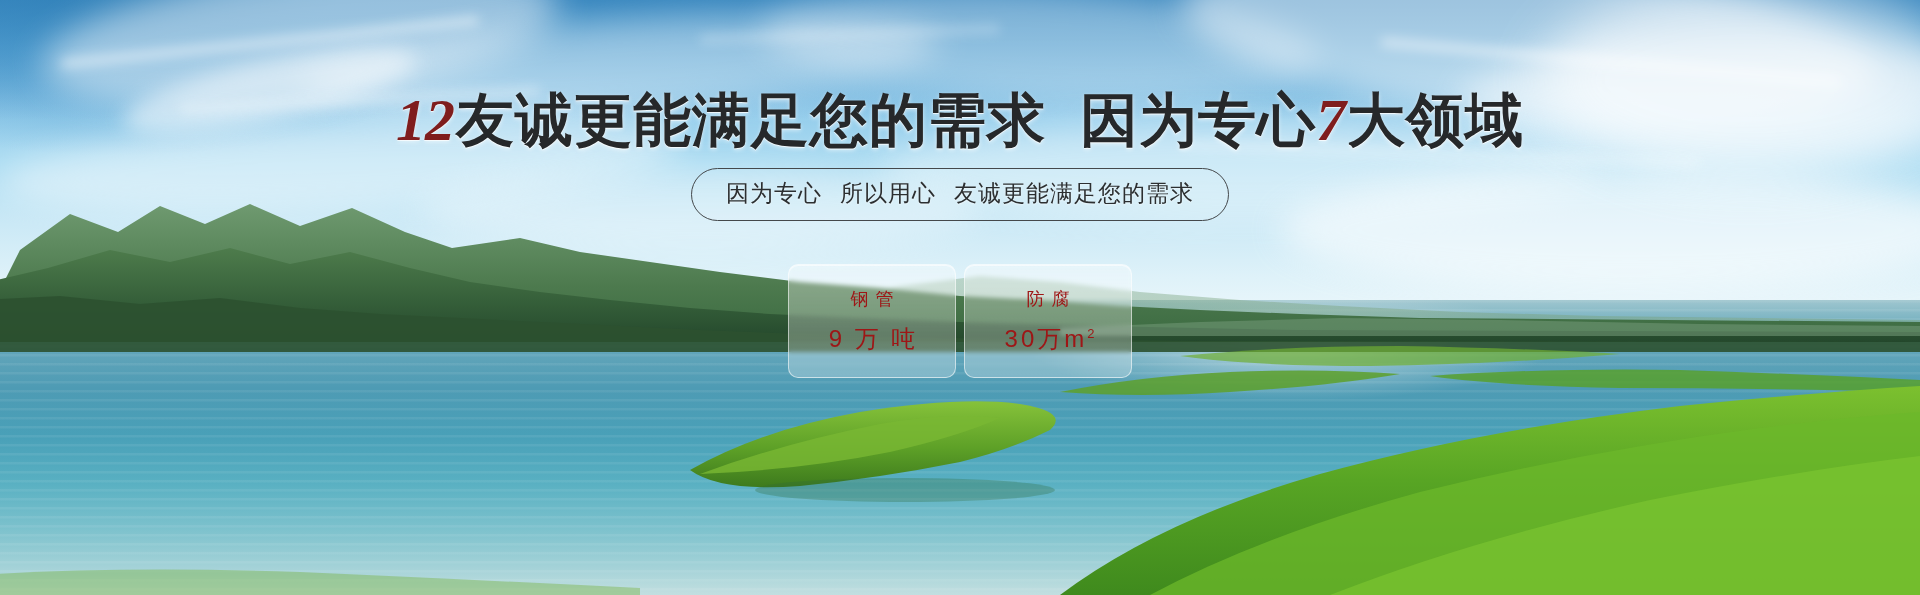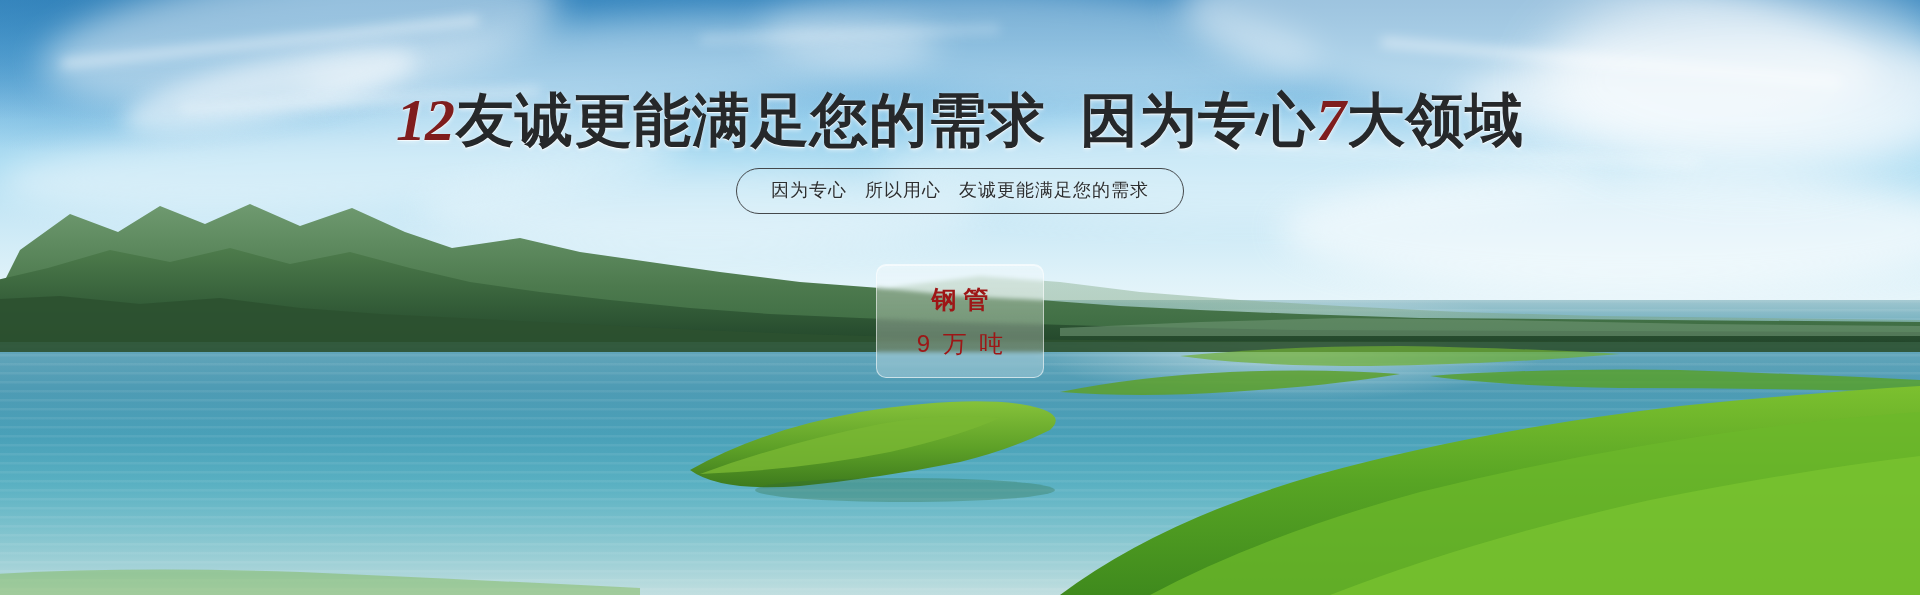--- a/index.html
+++ b/index.html
@@ -109,21 +109,21 @@
     padding-right:2px;
     font-family:Liberation Serif, serif;
   }
   .headline .gap{display:inline-block;width:34px;}
 
   .subpill{
     position:absolute;top:168px;left:50%;transform:translateX(-50%);
     border:1.6px solid #44484b;
     border-radius:28px;
     padding:9px 34px 11px;
-    font-size:18px;
+    font-size:23px;
     color:#2c2f31;
     letter-spacing:1px;
     white-space:nowrap;
     background:rgba(255,255,255,.06);
     text-shadow:0 1px 2px rgba(255,255,255,.6);
   }
   .subpill .sp{display:inline-block;width:18px;}
 
   
   .cards{
@@ -135,22 +135,22 @@
     border-radius:10px;
     background:linear-gradient(to bottom, rgba(255,255,255,.34), rgba(255,255,255,.24));
     border:1px solid rgba(255,255,255,.55);
     box-shadow:inset 0 1px 0 rgba(255,255,255,.6);
     backdrop-filter:blur(2px);
     display:flex;flex-direction:column;
     align-items:center;justify-content:center;
     gap:12px;
   }
   .card .ct{
-    font-size:25px;color:#9e1616;letter-spacing:7px;
-    text-indent:7px;font-weight:700;
+    font-size:18px;color:#9e1616;letter-spacing:7px;
+    text-indent:7px;font-weight:400;
   }
   .card .cv{
     font-size:24px;color:#9e1616;letter-spacing:3px;
     text-indent:3px;font-weight:500;white-space:nowrap;
   }
   .card .cv sup{font-size:13px;vertical-align:super;letter-spacing:0;}
 </style>
 </head>
 <body>
 
@@ -258,17 +258,23 @@
 
     <div class="cards">
 
       <div class="card">
         <div class="ct">钢管</div>
         <div class="cv">
           <span>9 万 吨</span>
         </div>
       </div>
 
+      <div class="card">
+        <div class="ct">防腐</div>
+        <div class="cv">
+          <span>30万m</span><sup>2</sup>
+        </div>
+      </div>
 
 
     </div>
   </div>
 </div>
 
 </body></html>

